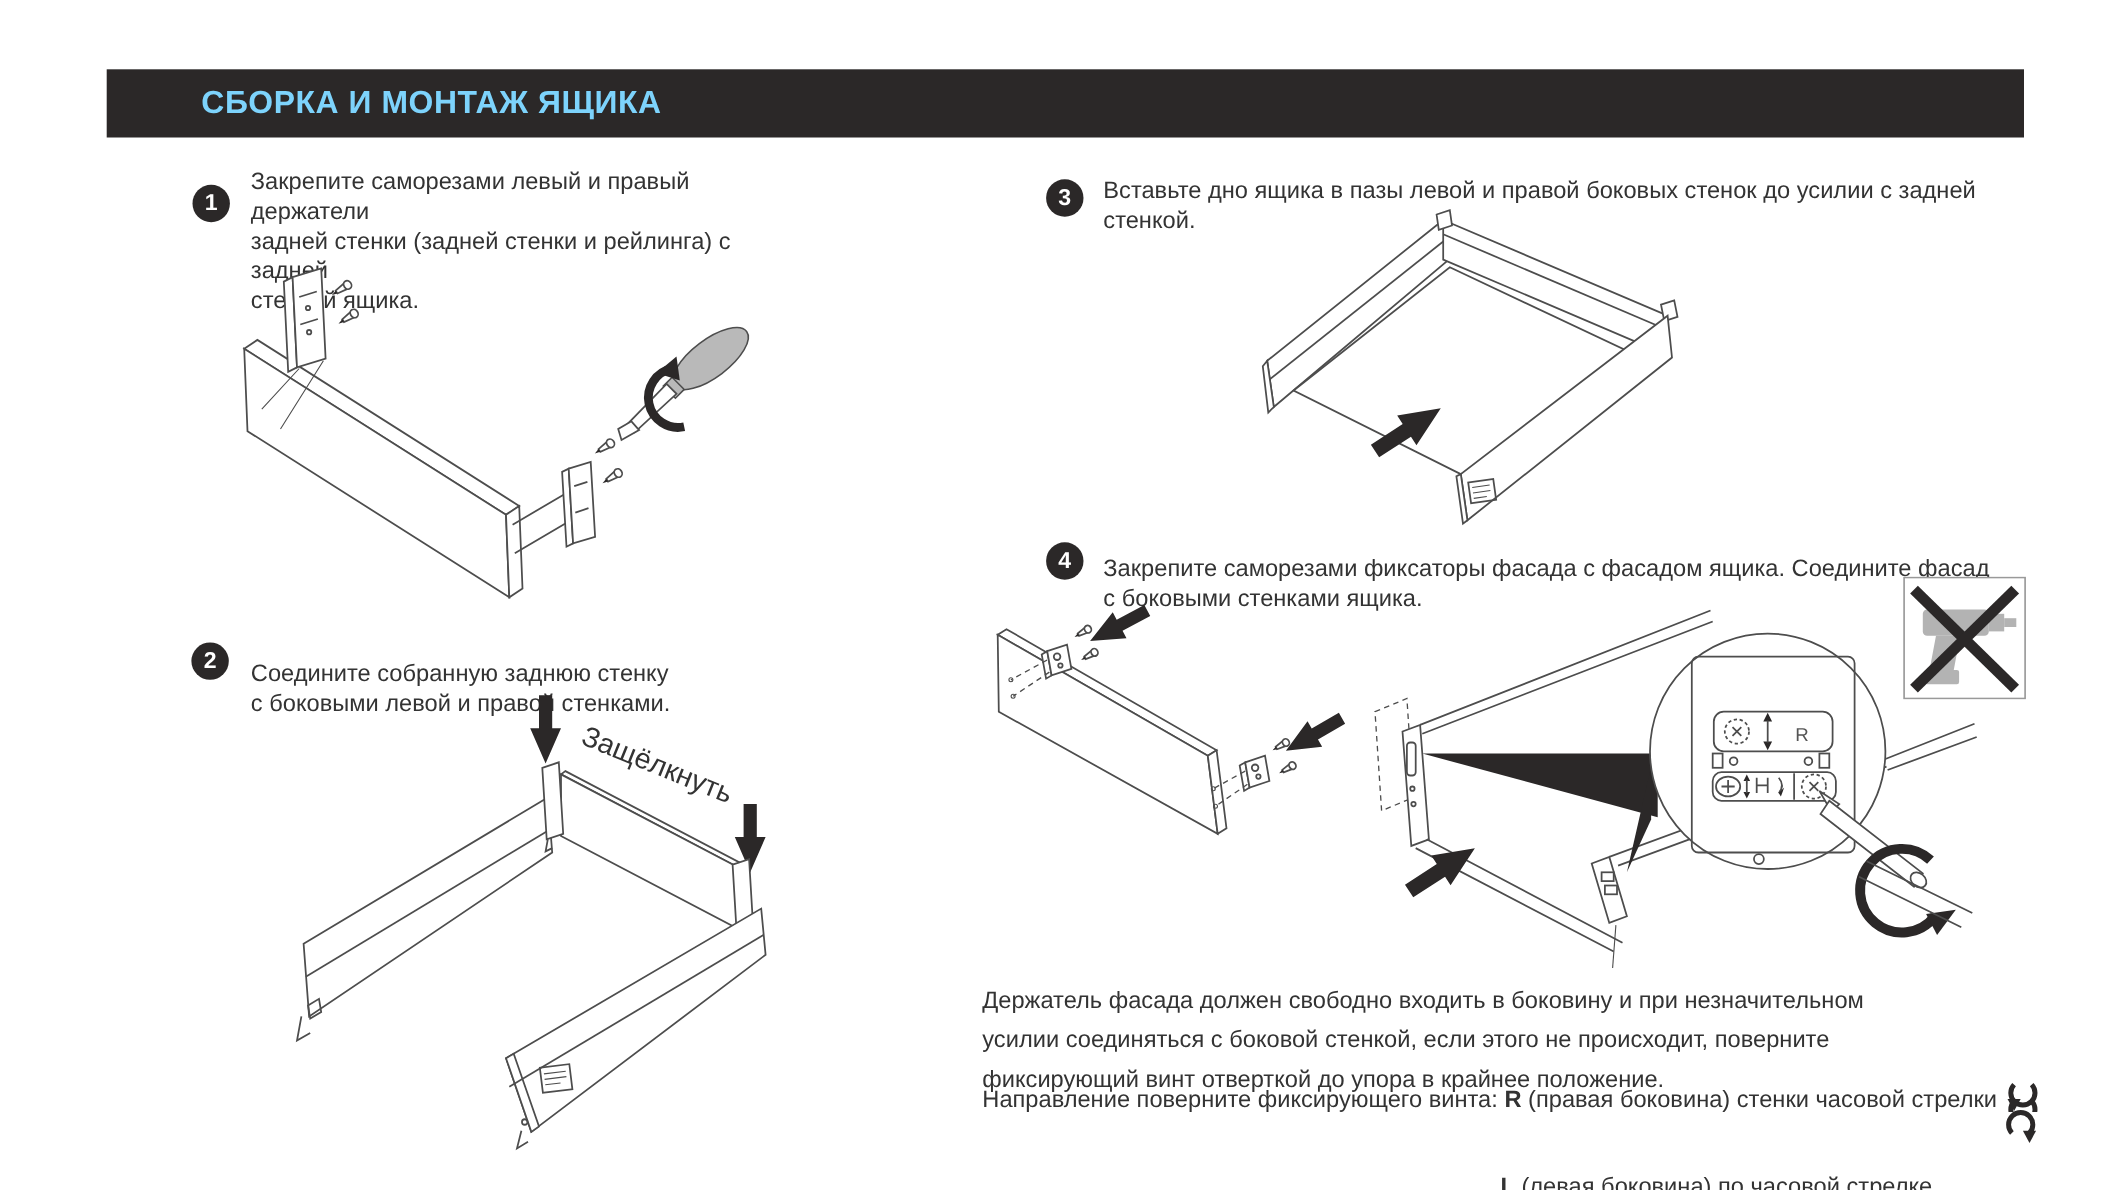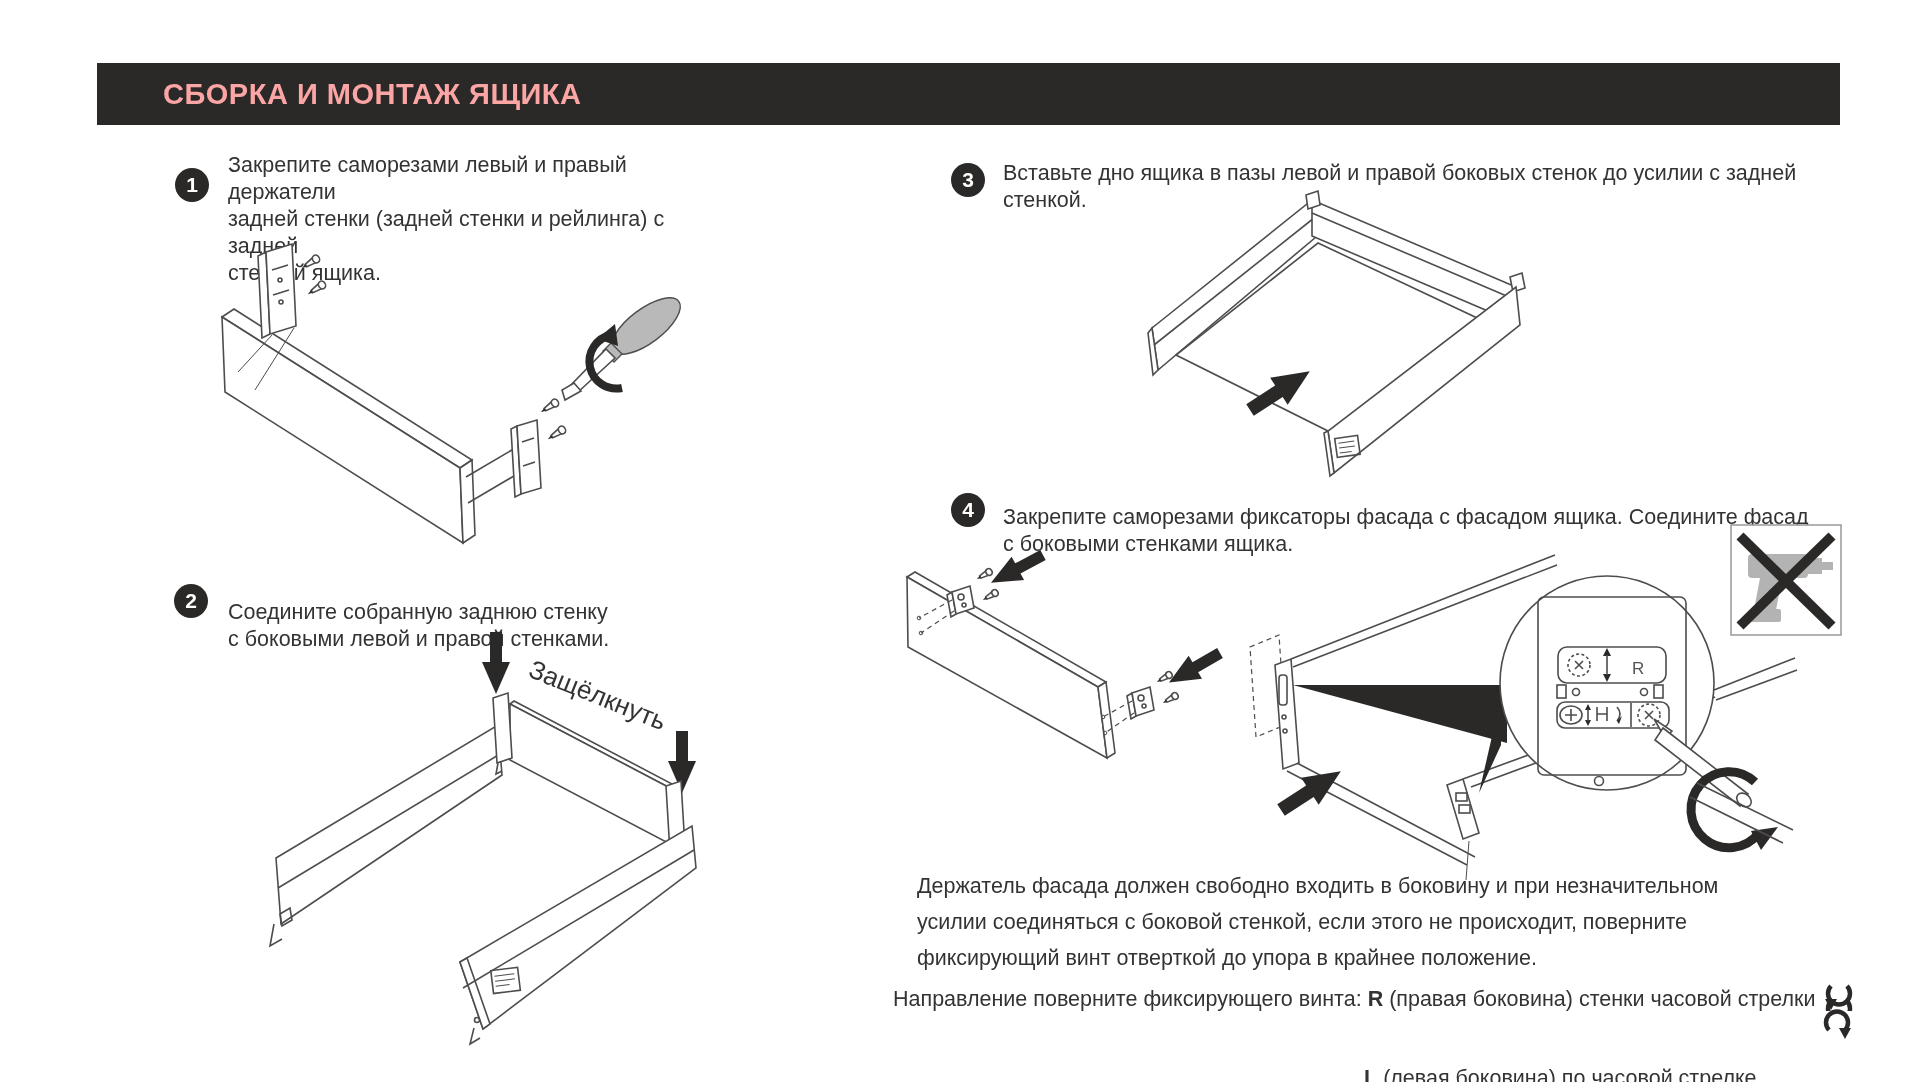--- a/index.html
+++ b/index.html
@@ -7,22 +7,22 @@
     width:1924px; height:1082px; position:relative; background:#ffffff;
     font-family:"Liberation Sans","DejaVu Sans",sans-serif; color:#333333;
     overflow:hidden;
   }
   .abs { position:absolute; }
   .title-bar {
     left:97px; top:63px; width:1743px; height:62px; background:#2b2828;
     display:flex; align-items:center;
   }
   .title-bar span {
-    color:#fca5a5; font-weight:bold; font-size:29px; letter-spacing:0.5px;
-    padding-left:66px; white-space:nowrap;
+    color:#7dd3fc; font-weight:bold; font-size:29px; letter-spacing:0.5px;
+    padding-left:86px; white-space:nowrap;
   }
   .badge {
     width:34px; height:34px; border-radius:50%; background:#2b2828; color:#fff;
     font-weight:bold; font-size:21px; display:flex; align-items:center; justify-content:center;
   }
   .step-text { font-size:21.5px; line-height:27px; white-space:pre-line; }
   .note { font-size:21.5px; line-height:36px; white-space:pre-line; }
   .note2-line { font-size:21.5px; line-height:25px; white-space:nowrap; }
   .note2-line b { font-weight:bold; }
   svg { display:block; }
@@ -308,21 +308,21 @@
     <rect x="92" y="38" width="11" height="8"></rect>
     <path d="M30,54 L52,54 L46,86 L24,86 Z"></path>
     <rect x="20" y="85" width="31" height="13" rx="2"></rect>
   </g>
   <g stroke="#2b2828" stroke-width="10">
     <line x1="10" y1="12" x2="102" y2="102"></line>
     <line x1="102" y1="12" x2="10" y2="102"></line>
   </g>
 </svg>
 
-<div class="abs note" style="left:893px;top:868px;width:900px;margin-left:24px;">Держатель фасада должен свободно входить в боковину и при незначительном
+<div class="abs note" style="left:893px;top:891px;width:900px;">Держатель фасада должен свободно входить в боковину и при незначительном
 усилии соединяться с боковой стенкой, если этого не происходит, поверните
 фиксирующий винт отверткой до упора в крайнее положение.</div>
 
 <div class="abs note2-line" style="left:893px;top:987px;"><span>Направление поверните фиксирующего винта:</span> <b>R</b> <span>(правая боковина) стенки часовой стрелки</span></div>
 
 <div class="abs note2-line" style="left:1364px;top:1066px;"><b>L</b> <span>(левая боковина) по часовой стрелке</span></div>
 
 <svg class="abs" style="left:1822px;top:977px;" width="34" height="34" viewBox="0 0 34 34">
   <path d="M25,25 A11,11 0 1 0 9,25" fill="none" stroke="#2b2828" stroke-width="4.5" transform="scale(1,-1) translate(0,-34)"></path>
   <path d="M25,24 A11,11 0 1 1 9,24" fill="none" stroke="#2b2828" stroke-width="4.5"></path>

